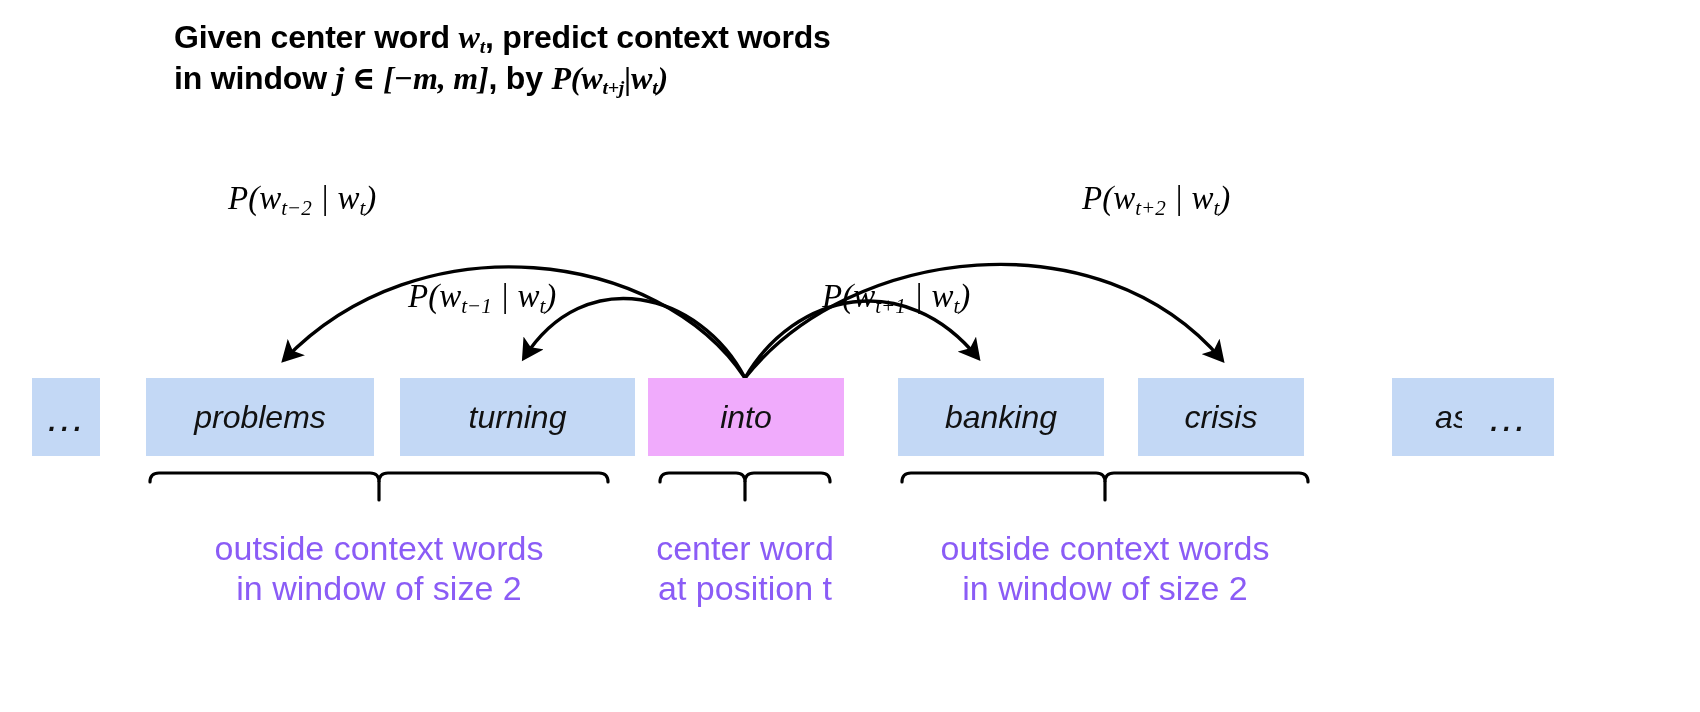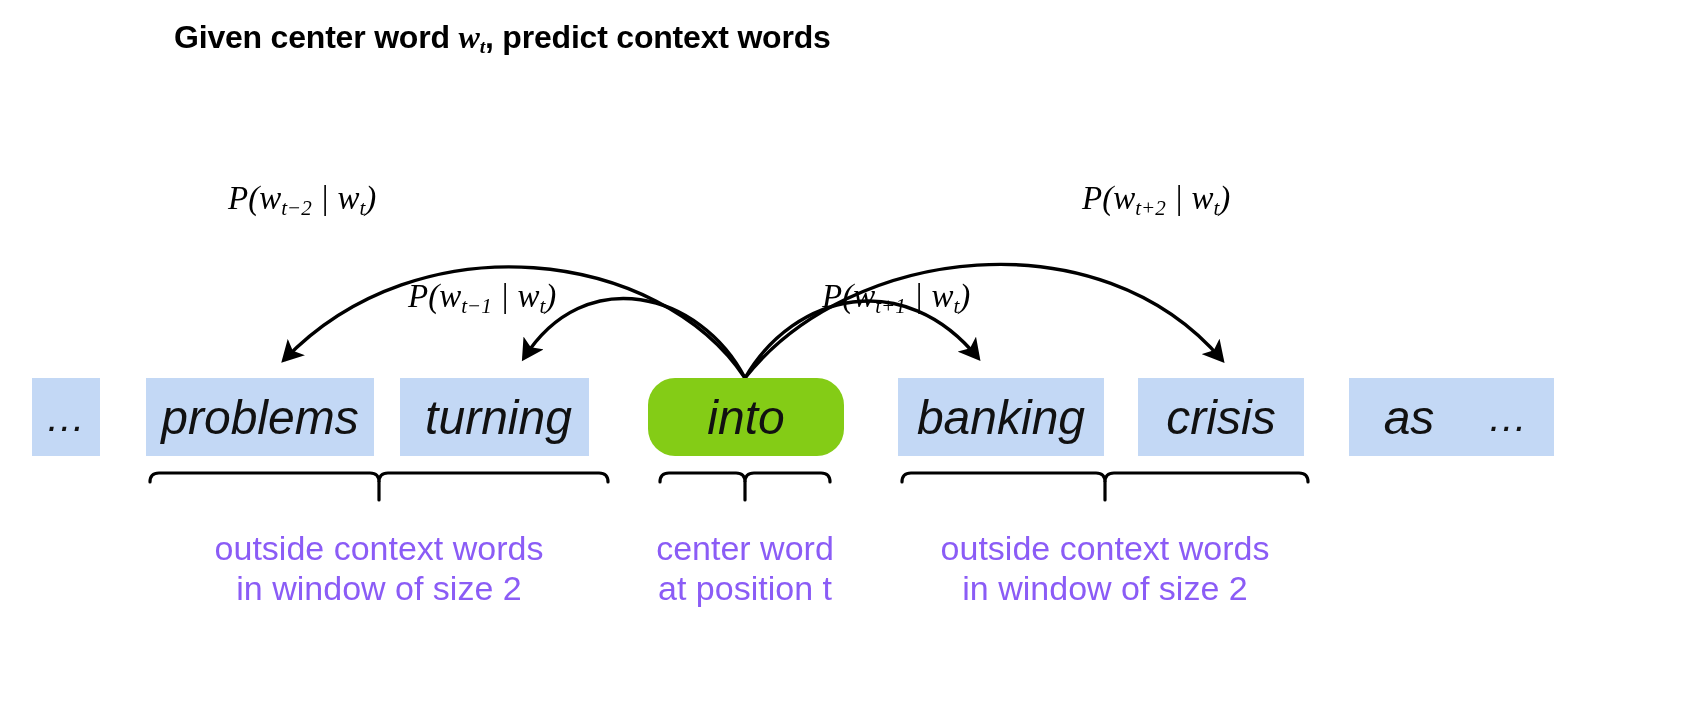--- a/index.html
+++ b/index.html
@@ -16,41 +16,42 @@
   .msym{font-family:"Liberation Serif","DejaVu Serif",serif;font-weight:bold;}
 
   
   .plabel{position:absolute;font-family:"Liberation Serif","DejaVu Serif",serif;
           font-style:italic;font-size:33px;white-space:nowrap;color:#000;}
   .plabel sub{font-size:0.64em;vertical-align:-0.28em;font-style:italic;}
 
   
   .wbox{position:absolute;top:378px;height:78px;background:#c3d8f5;
         display:flex;align-items:center;justify-content:center;
-        font-style:italic;font-size:48px;font-weight:400;color:#111;
+        font-style:italic;font-size:32px;font-weight:400;color:#111;
         font-family:"Liberation Sans","DejaVu Sans",sans-serif;}
-  .wbox.center{background:#84cc16;border-radius:27px;}
+  .wbox.center{background:#f0abfc;}
   .wbox.ell{font-size:40px;letter-spacing:1px;}
 
   
   .cap{position:absolute;font-size:34px;line-height:1.18;text-align:center;
        color:#8b5cf6;white-space:nowrap;}
   .cap .cl{display:block;}
 
   svg.overlay{position:absolute;left:0;top:0;width:1700px;height:712px;
               pointer-events:none;overflow:visible;}
 </style>
 </head>
 <body>
 
 <div id="stage">
 
   <div class="title">
     <span class="ln"><span>Given center word </span><span class="mi"><span>w</span><sub>t</sub></span><span>, predict context words</span></span>
 
+    <span class="ln"><span>in window </span><span class="mi">j</span><span class="msym"> ∈ </span><span class="mi">[−m, m]</span><span>, by </span><span class="mi"><span>P</span><span>(w</span><sub>t+j</sub><span>|w</span><sub>t</sub><span>)</span></span></span>
   </div>
 
   <div class="plabel" style="left:228px;top:180px;"><span>P</span><span>(w</span><sub>t−2</sub><span> | w</span><sub>t</sub><span>)</span></div>
 
   <div class="plabel" style="left:408px;top:278px;"><span>P</span><span>(w</span><sub>t−1</sub><span> | w</span><sub>t</sub><span>)</span></div>
 
   <div class="plabel" style="left:822px;top:278px;"><span>P</span><span>(w</span><sub>t+1</sub><span> | w</span><sub>t</sub><span>)</span></div>
 
   <div class="plabel" style="left:1082px;top:180px;"><span>P</span><span>(w</span><sub>t+2</sub><span> | w</span><sub>t</sub><span>)</span></div>
 
@@ -80,37 +81,37 @@
   </svg>
 
   <div class="wbox ell" style="left:32px;width:68px;">
       <span>…</span>
     </div>
 
   <div class="wbox" style="left:146px;width:228px;">
       <span>problems</span>
     </div>
 
-  <div class="wbox" style="left:400px;width:181px;padding-left:8px;">
+  <div class="wbox" style="left:400px;width:235px;">
       <span>turning</span>
     </div>
 
   <div class="wbox center" style="left:648px;width:196px;">
       <span>into</span>
     </div>
 
   <div class="wbox" style="left:898px;width:206px;">
       <span>banking</span>
     </div>
 
   <div class="wbox" style="left:1138px;width:166px;text-align:right;">
       <span>crisis</span>
     </div>
 
-  <div class="wbox" style="left:1349px;width:120px;">
+  <div class="wbox" style="left:1392px;width:120px;">
       <span>as</span>
     </div>
 
   <div class="wbox ell" style="left:1462px;width:92px;">
       <span>…</span>
     </div>
 
   <div class="cap" style="left:179px;top:528px;width:400px;">
     <span class="cl">outside context words</span>
     <span class="cl">in window of size 2</span>

